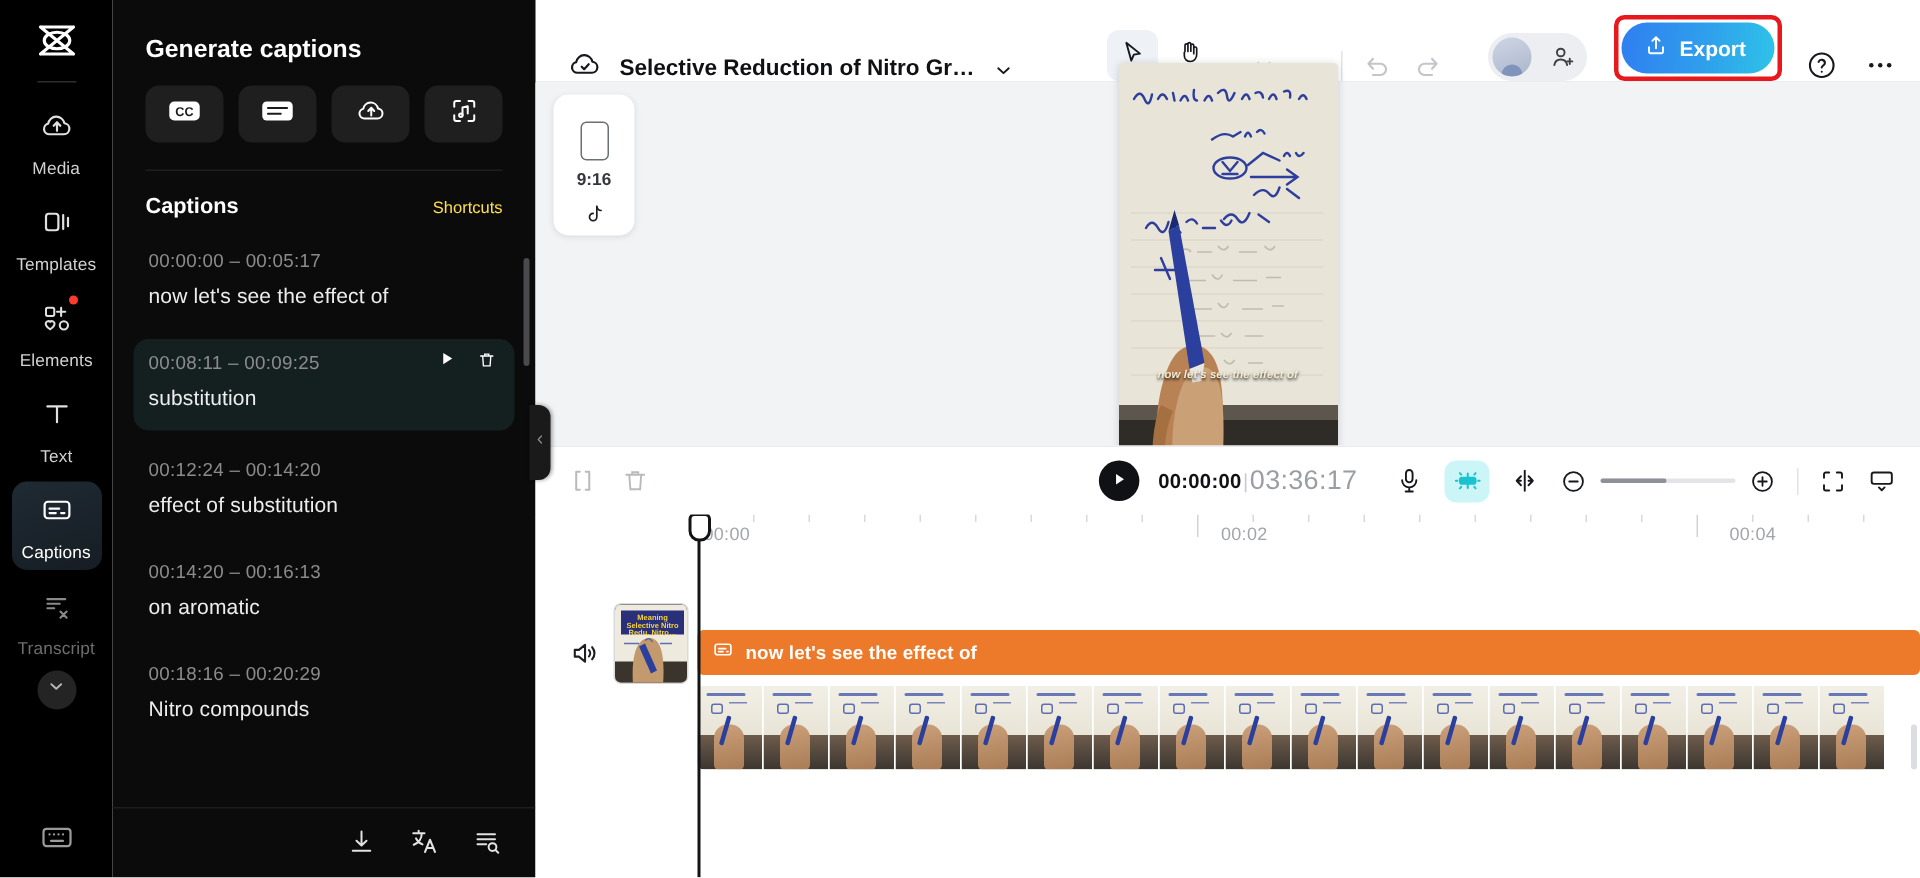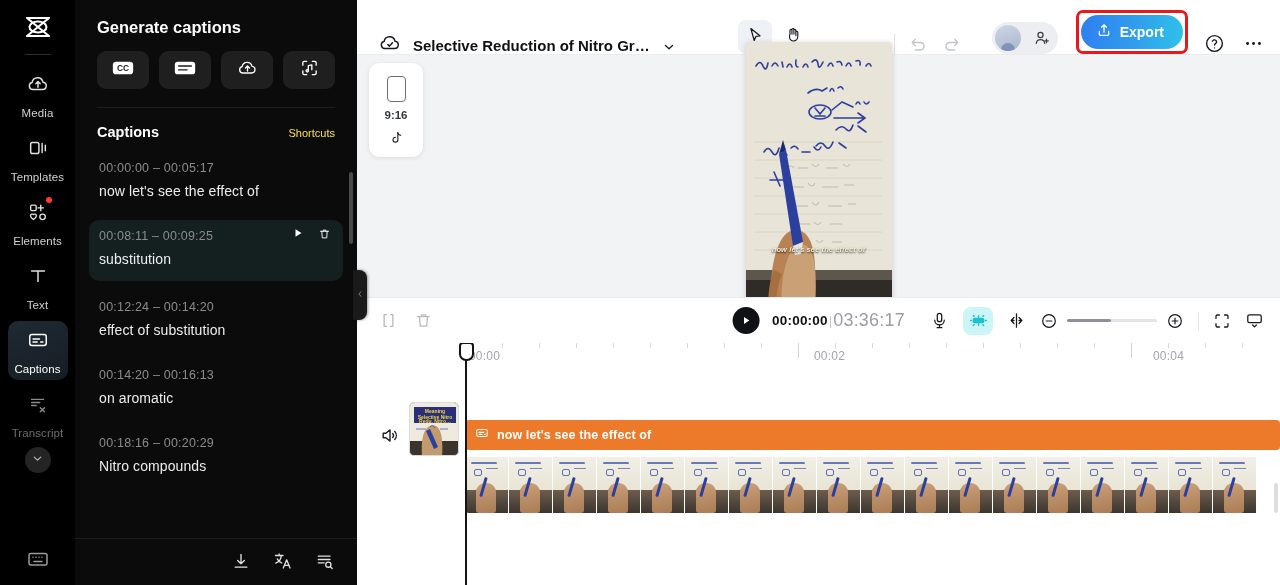--- a/index.html
+++ b/index.html
@@ -33,21 +33,21 @@
     width: 26px; height: 26px; border-radius: 50%; background: #242424;
     display:flex; align-items:center; justify-content:center; margin-top:-2px; cursor:pointer;
   }
   .rail-bottom { position:absolute; bottom: 10px; left:0; width:100%; display:flex; justify-content:center; }
 
   
   .panel {
     width: 282px; flex: 0 0 282px; height: 585px; background: #0b0b0c;
     position: relative; display: flex; flex-direction: column;
   }
-  .panel-title { font-size: 16.5px; font-weight: 700; color:#fff; padding: 18px 22px 0; }
+  .panel-title { font-size: 16.5px; font-weight: 700; color:#fff; padding: 24px 22px 0; }
   .gen-row { display:flex; gap: 10px; padding: 14px 22px 0; }
   .gen-btn {
     width: 56px; height: 38px; border-radius: 9px; background:#1f1f20;
     display:flex; align-items:center; justify-content:center; cursor:pointer;
   }
   .panel-divider { height:1px; background:#1e1e1f; margin: 18px 22px 0; }
   .cap-head { display:flex; align-items:baseline; justify-content:space-between; padding: 16px 22px 0; }
   .cap-head .h { font-size: 14.5px; font-weight:700; color:#fff; }
   .cap-head .s { font-size: 11px; color:#fde047; cursor:pointer; }
   .cap-list { flex: 1; padding: 12px 14px 0; overflow: hidden; position: relative; }
@@ -101,21 +101,21 @@
   }
   .export-btn .t { font-size:14px; font-weight:700; color:#fff; }
   .help-ico { margin-left: 16px; display:flex; cursor:pointer; }
   .more-ico { margin-left: 18px; display:flex; cursor:pointer; }
 
   
   .preview { flex: 1; position: relative; background:#f2f3f5; display:flex; align-items:center; justify-content:center; min-height:0; }
   .ratio-card {
     position:absolute; left: 12px; top: 8px; width:54px; height: 94px;
     background:#fff; border-radius:10px; box-shadow: 0 1px 4px rgba(0,0,0,.10);
-    display:flex; flex-direction:column; align-items:center; padding-top:13px; gap:7px; cursor:pointer;
+    display:flex; flex-direction:column; align-items:center; padding-top:18px; gap:7px; cursor:pointer;
   }
   .ratio-card .box { width:19px; height:26px; border:1.6px solid #6b6f76; border-radius:4px; }
   .ratio-card .rt { font-size:11.5px; font-weight:600; color:#34373d; }
   .ratio-card .tk { margin-top:2px; display:flex; }
   .video {
     width: 146px; height: 268px; border-radius:3px; overflow:hidden; position:relative;
     box-shadow: 0 1px 6px rgba(0,0,0,.16); background:#e8e4d8;
   }
   .vid-paper { position:absolute; inset:0; background: linear-gradient(178deg,#f0ece0 0%,#eeead e 40%,#e9e4d6 100%); }
   .vid-caption {

